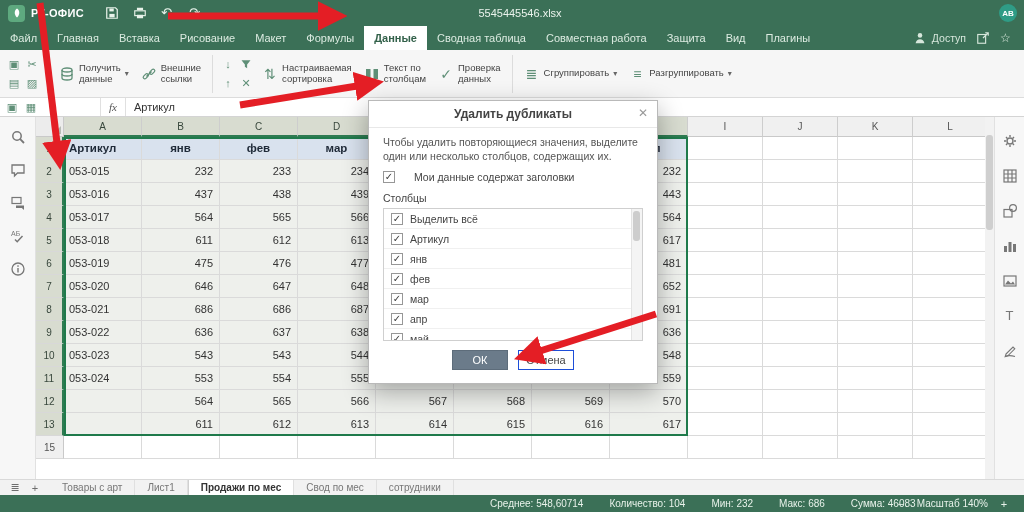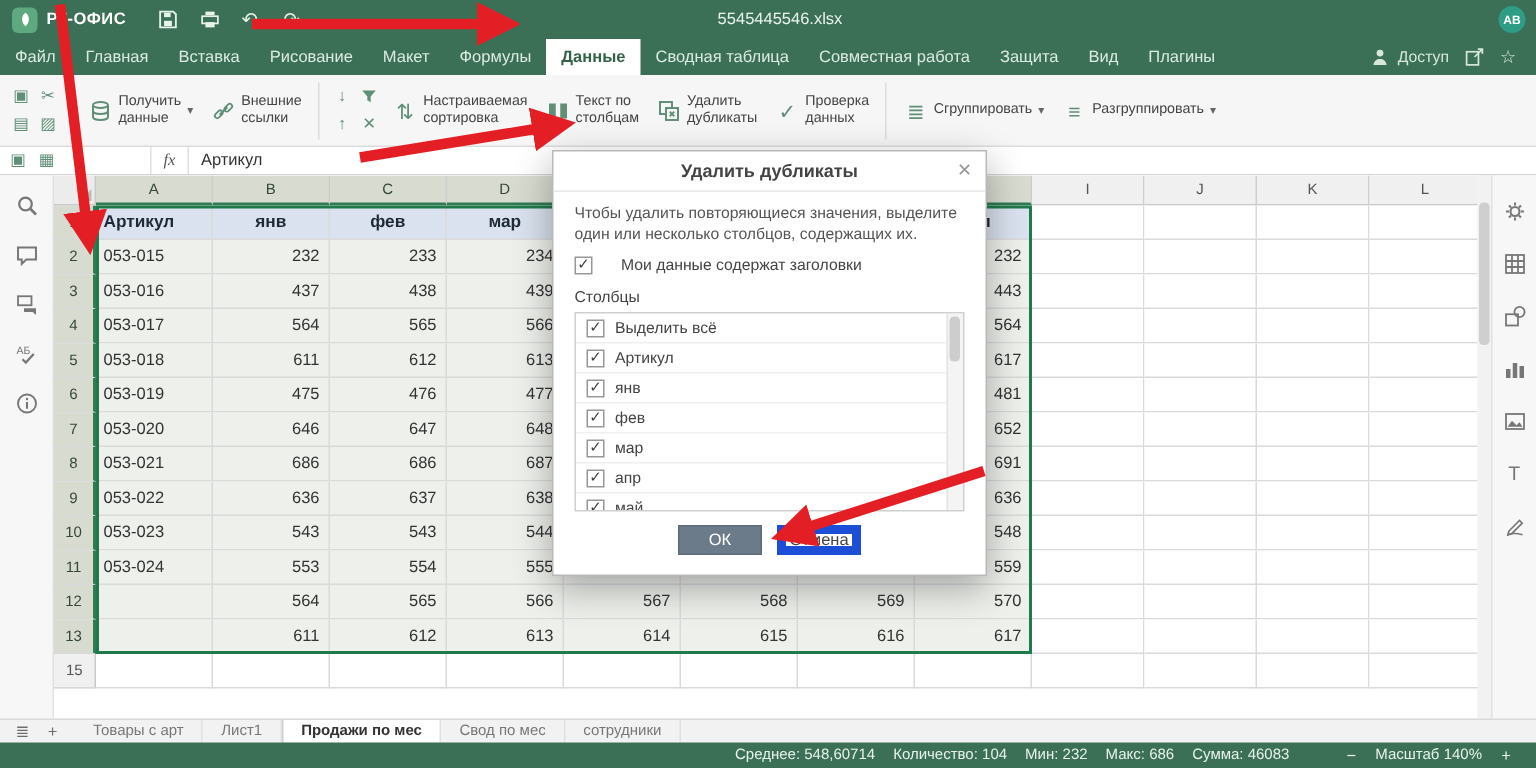--- a/index.html
+++ b/index.html
@@ -101,21 +101,21 @@
   .sbar-btn{width:18px;height:14px;display:flex;align-items:center;justify-content:center;
             color:#6d6d6d;font-size:11px;cursor:pointer;}
   #sheet-tabs{display:flex;align-items:stretch;}
   .stab{padding:0 12px;font-size:10px;color:#777;display:flex;align-items:center;
         border-right:1px solid #e0e0e0;cursor:pointer;white-space:nowrap;}
   .stab.active{background:#fff;color:#333;font-weight:bold;border-left:1px solid #d0d0d0;}
 
   
   #statusbar{position:absolute;left:0;top:495px;width:1024px;height:17px;background:#3b7057;
              color:#e8f2ea;display:flex;align-items:center;font-size:10px;}
-  #status-stats{position:absolute;left:490px;display:flex;gap:12px;}
+  #status-stats{position:absolute;left:490px;display:flex;gap:26px;}
   #zoom{position:absolute;right:14px;display:flex;align-items:center;gap:10px;}
   #zoom .zbtn{cursor:pointer;font-size:11px;width:12px;text-align:center;}
 
   
   #dialog{position:absolute;left:368px;top:100px;width:290px;height:284px;background:#fff;
           border:1px solid #b9b9b9;box-shadow:0 8px 24px rgba(0,0,0,.32);z-index:150;box-sizing:border-box;}
   #dlg-header{height:26px;display:flex;align-items:center;justify-content:center;
               border-bottom:1px solid #e8e8e8;position:relative;}
   #dlg-title{font-size:12px;font-weight:bold;color:#444;}
   #dlg-close{position:absolute;right:9px;top:5px;font-size:12px;color:#999;cursor:pointer;}
@@ -130,21 +130,21 @@
   #dlg-list{height:133px;border:1px solid #cfcfcf;position:relative;overflow:hidden;box-sizing:border-box;}
   .dlg-item{height:19px;display:flex;align-items:center;gap:7px;padding-left:7px;
             border-bottom:1px solid #f0f0f0;cursor:pointer;}
   .dlg-item-label{font-size:10.5px;color:#444;}
   #dlg-scroll{position:absolute;right:0;top:0;width:10px;height:100%;background:#f4f4f4;border-left:1px solid #e3e3e3;}
   #dlg-scroll .thumb{position:absolute;left:1px;top:2px;width:7px;height:30px;background:#cdcdcd;border-radius:3px;}
   #dlg-footer{display:flex;justify-content:center;gap:10px;margin-top:9px;}
   .dlg-btn{width:56px;height:20px;display:flex;align-items:center;justify-content:center;
            font-size:11px;cursor:pointer;box-sizing:border-box;}
   #btn-ok{background:#6b7b8a;color:#fff;border:1px solid #5d6c7a;}
-  #btn-cancel{background:#fff;color:#444;border:6px solid #1d4ed8;}
+  #btn-cancel{background:#fff;color:#444;border:1px solid #1d4ed8;}
 
   
   #annotations{position:absolute;left:0;top:0;width:1024px;height:512px;z-index:300;pointer-events:none;}
 </style>
 </head>
 <body>
 
 <div id="titlebar">
   <div id="logo">
     <svg viewBox="0 0 16 16" width="12" height="12">
@@ -283,31 +283,20 @@
       </div>
       <div class="tb-btn">
         <span class="tb-ico">
           <svg viewBox="0 0 16 16">
             <rect x="2" y="3" width="4.5" height="10" fill="#5f8f77"></rect>
             <rect x="9.5" y="3" width="4.5" height="10" fill="#5f8f77"></rect>
           </svg>
         </span>
         <span class="tb-label">Текст по
 столбцам</span>
-      </div>
-      <div class="tb-btn">
-        <span class="tb-ico">
-          <svg viewBox="0 0 16 16">
-            <rect x="2" y="2" width="8" height="8" fill="none" stroke="#5f8f77" stroke-width="1.3"></rect>
-            <rect x="6" y="6" width="8" height="8" fill="#f6f6f6" stroke="#5f8f77" stroke-width="1.3"></rect>
-            <path d="M8.5 8.5l3 3M11.5 8.5l-3 3" stroke="#5f8f77" stroke-width="1.2"></path>
-          </svg>
-        </span>
-        <span class="tb-label">Удалить
-дубликаты</span>
       </div>
       <div class="tb-btn">
         <span class="tb-ico">✓</span>
         <span class="tb-label">Проверка
 данных</span>
       </div>
       <div class="tb-sep"></div>
       <div class="tb-btn">
         <span class="tb-ico">≣</span>
         <span class="tb-label">Сгруппировать</span>

